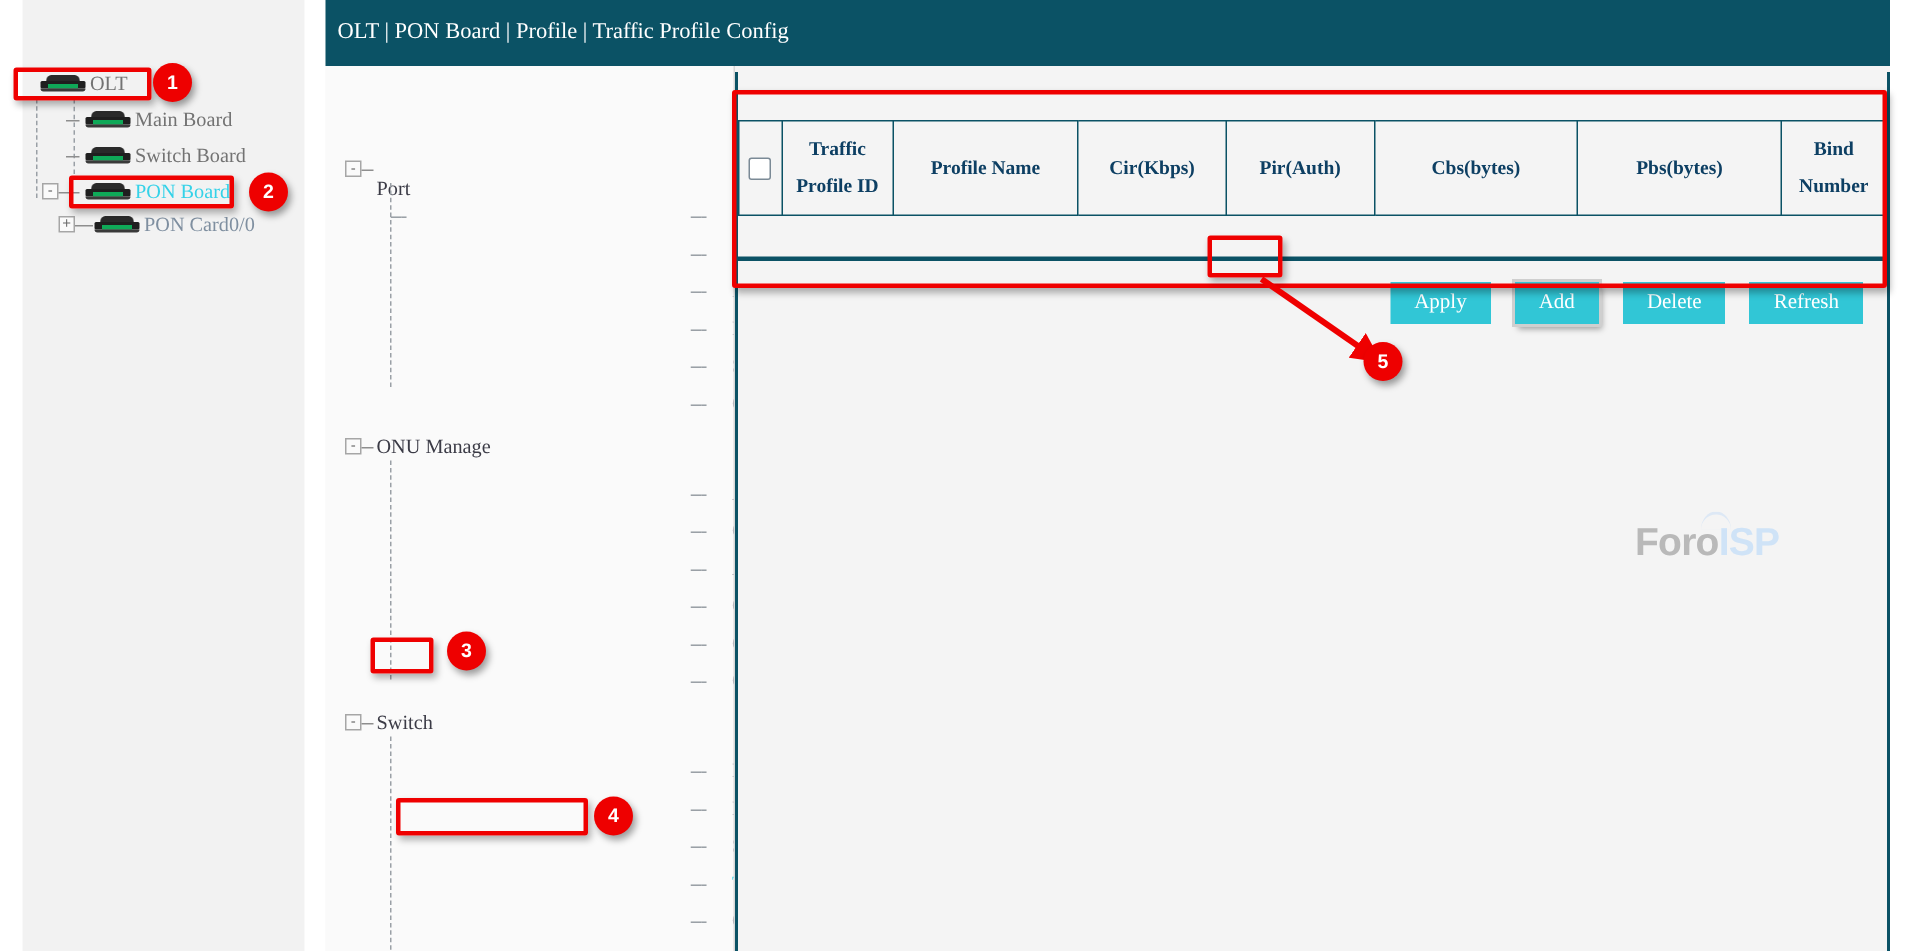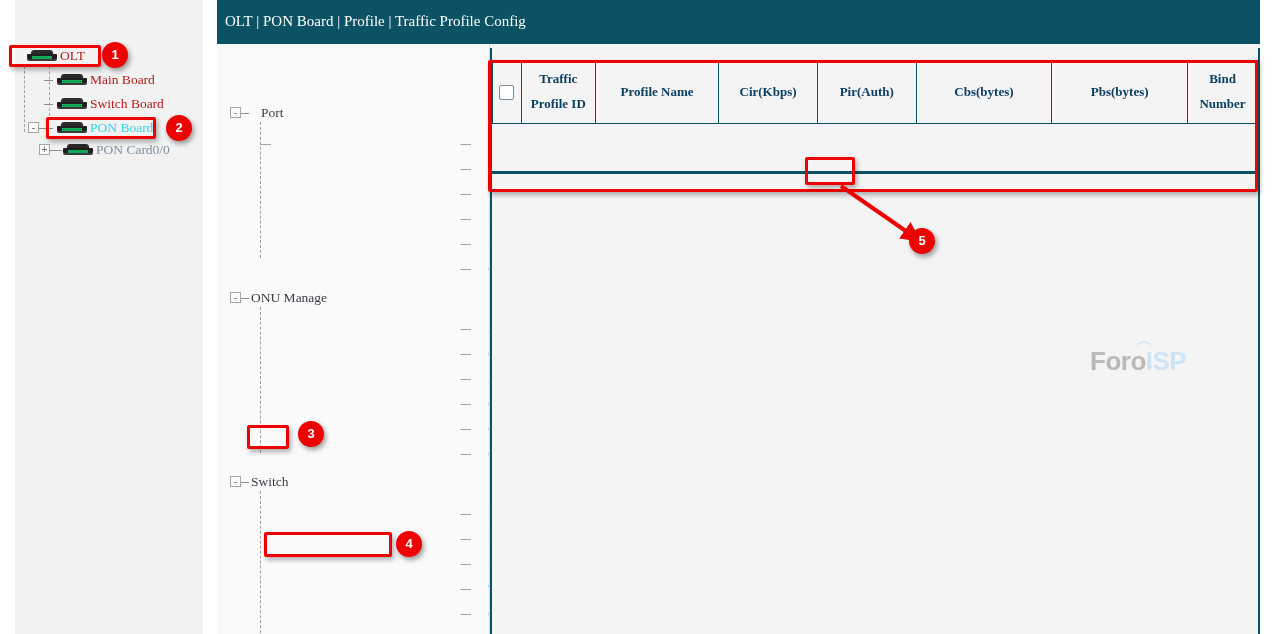--- a/index.html
+++ b/index.html
@@ -73,21 +73,21 @@
 
   .tree-node {
     position: absolute;
     display: flex;
     align-items: center;
     height: 18px;
     font-size: 13.5px;
     white-space: nowrap;
   }
   .tree-label { color: #7f8fa0; }
-  .tree-label.dark { color: #b91c1c; }
+  .tree-label.dark { color: #737373; }
   .tree-label.active { color: #35d2e8; }
 
   
   .dev-icon {
     position: relative;
     width: 30px; height: 12px;
     margin-right: 3px;
     flex: 0 0 auto;
   }
   .dev-icon .top {
@@ -210,21 +210,21 @@
   #content-white-right {
     position: absolute;
     left: 1260px; top: 0;
     width: 26px; height: 634px;
     background: #ffffff;
   }
 
   
   #table-wrap {
     position: absolute;
-    left: 2px; top: 16px;
+    left: 2px; top: 36px;
     width: 766px;
   }
   table.grid {
     border-collapse: collapse;
     width: 766px;
     table-layout: fixed;
     background: #f4f4f4;
   }
   table.grid th {
     border: 1px solid #0b5265;
@@ -402,21 +402,21 @@
 </div>
 
 <div id="topbar">
   <div id="breadcrumb">OLT | PON Board | Profile | Traffic Profile Config</div>
 </div>
 
 <div id="menucol">
 
   <div class="expander" style="left:13px; top:63px;">-</div>
   <div class="solid-h" style="left:24px; top:69px; width:8px;"></div>
-  <div class="menu-item menu-group" style="left:34px; top:61px;margin-left:10px;">Port</div>
+  <div class="menu-item menu-group" style="left:34px; top:74px;">Port</div>
   <div class="dash-v" style="left:43px; top:78px; height:136px;"></div>
 
   <div class="mdash" style="left:43px; top:92px;">---</div>
   <div class="menu-item" style="left:270px; top:92px; left:270px;"></div>
 
   <div class="menu-item" style="left:271px; top:92px;">Port Info</div>
   <div class="mdash" style="left:243px; top:92px;">---</div>
 
   <div class="menu-item" style="left:271px; top:117px;">Port Config</div>
   <div class="mdash" style="left:243px; top:117px;">---</div>
@@ -524,20 +524,26 @@
             <span class="hdr-two">Bind</span>
             <span class="hdr-two">Number</span>
           </th>
         </tr>
       </thead>
       <tbody></tbody>
     </table>
   </div>
   <div id="table-underline"></div>
 
+  <div id="actionbar">
+    <button class="btn">Apply</button>
+    <button class="btn shadow-sel">Add</button>
+    <button class="btn">Delete</button>
+    <button class="btn">Refresh</button>
+  </div>
 
   <div id="watermark">
     <span id="wm-arc"></span>
     <span id="wm-foro">Foro</span><span id="wm-isp">ISP</span>
   </div>
 </div>
 
 <div id="content-left-border"></div>
 <div id="content-right-border"></div>
 <div id="content-white-right"></div>

